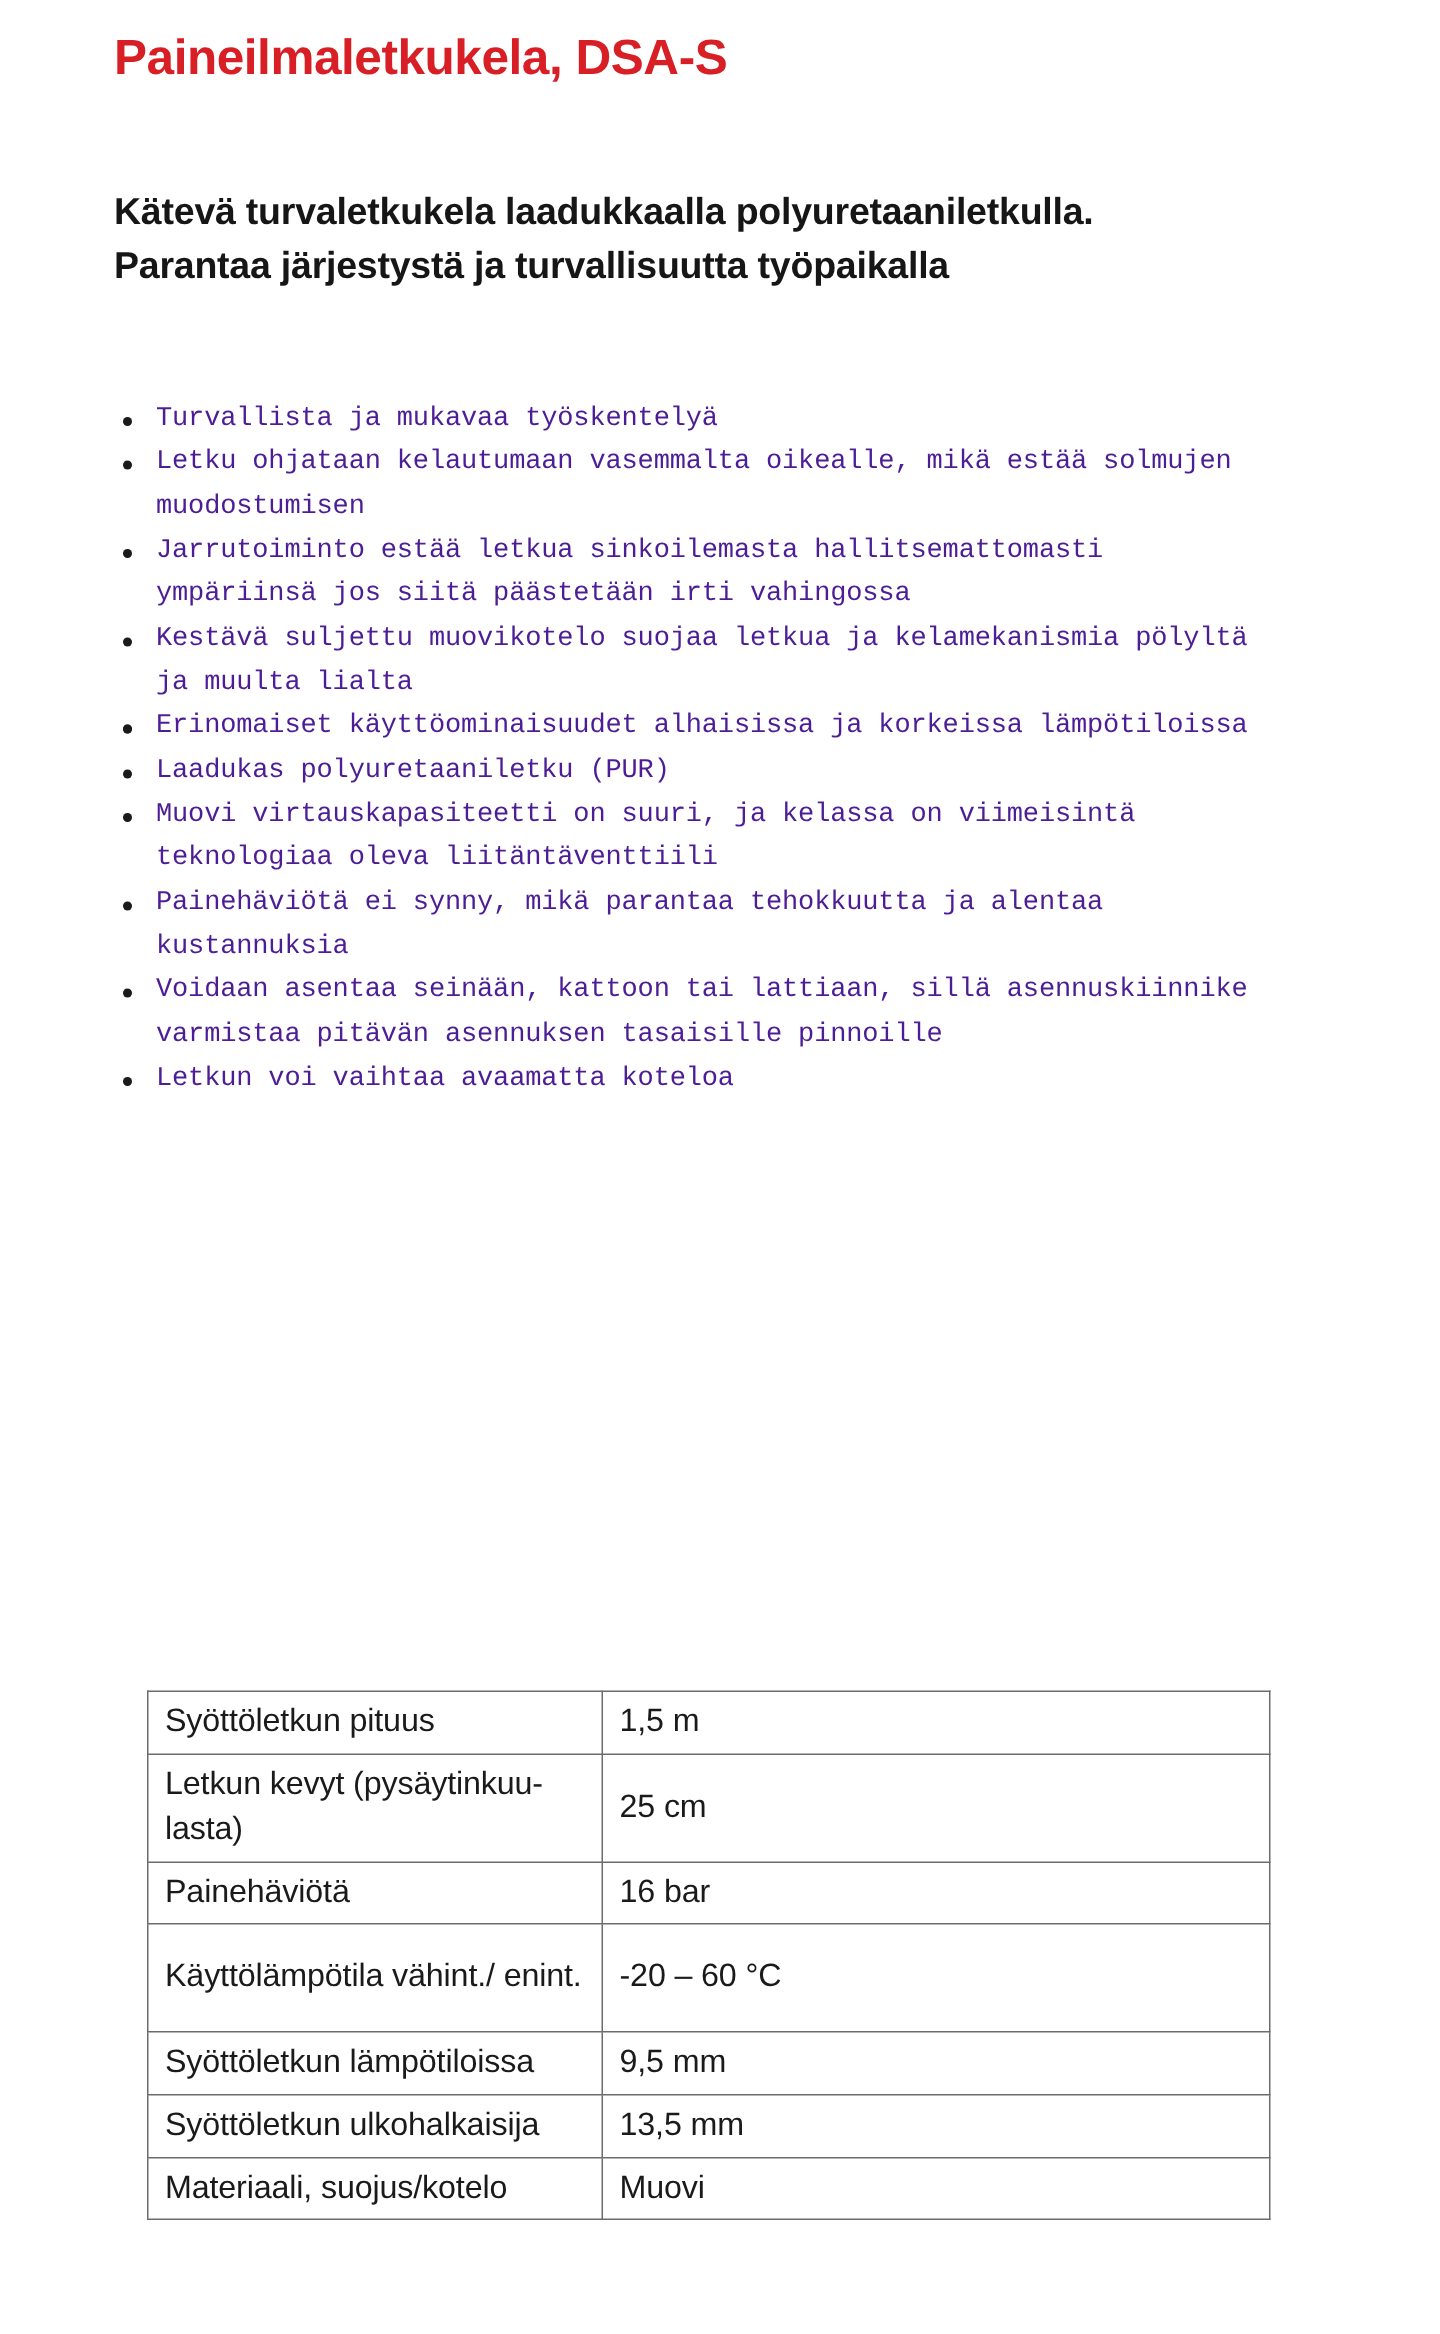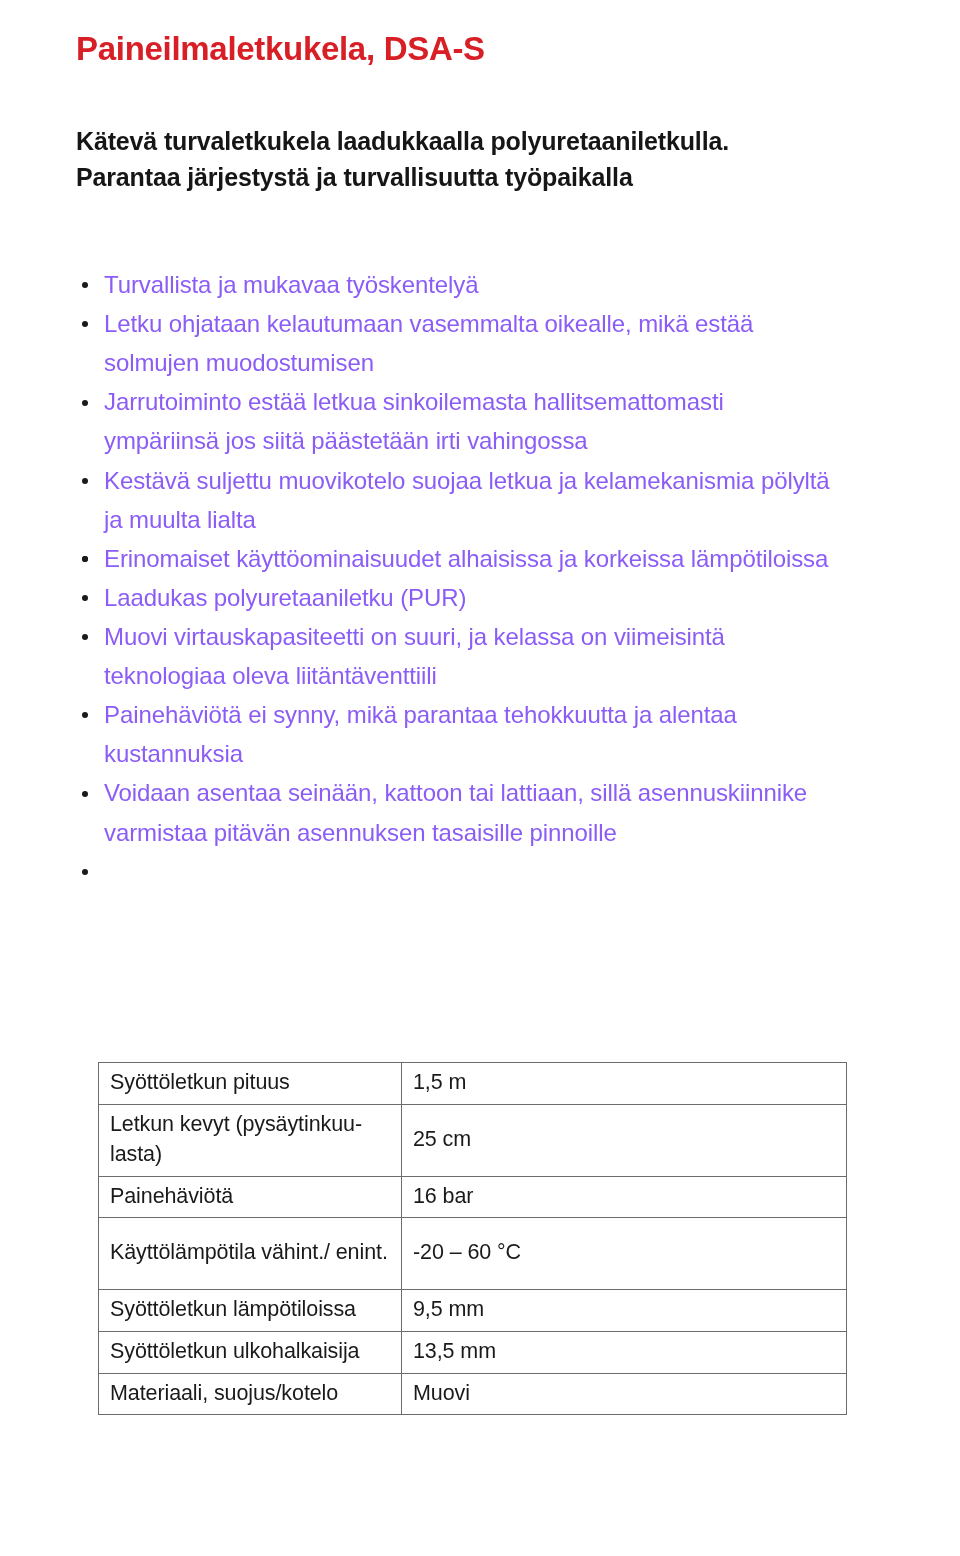--- a/index.html
+++ b/index.html
@@ -21,21 +21,21 @@
     width: 960px;
     height: 1556px;
     box-sizing: border-box;
     padding: 0;
   }
 
   
   .product-title {
     position: absolute;
     left: 76px;
-    top: 30px;
+    top: 19px;
     width: 820px;
     font-size: 33px;
     font-weight: bold;
     letter-spacing: -0.3px;
     line-height: 1.18;
     color: #d81f26;
     margin: 0;
   }
 
   
@@ -59,43 +59,44 @@
     top: 265px;
     width: 760px;
     list-style: none;
     margin: 0;
     padding: 0;
   }
 
   .feature-item {
     position: relative;
     padding-left: 28px;
-    font-size: 24px;
+    font-size: 18px;
     line-height: 1.63;
     letter-spacing: -0.1px;
-    color: #8b5cf6;
+    color: #4c1d95;
     margin: 0 0 0 0;
+    font-family: Liberation Mono, monospace;
   }
 
   .feature-item .bullet-dot {
     position: absolute;
     left: 6px;
     top: 0.72em;
     width: 6px;
     height: 6px;
     border-radius: 50%;
     background: #1a1a1a;
     display: block;
   }
 
   
   .spec-table-wrap {
     position: absolute;
     left: 78px;
-    top: 1062px;
+    top: 1127px;
     width: 706px;
     padding-left: 20px;
   }
 
   table.spec-table {
     width: 706px;
     border-collapse: collapse;
     table-layout: fixed;
     border: 1.6px solid #58595b;
   }
@@ -136,21 +137,21 @@
       <li class="feature-item"><span class="bullet-dot"></span><span>Turvallista ja mukavaa työskentelyä</span></li>
       <li class="feature-item"><span class="bullet-dot"></span><span>Letku ohjataan kelautumaan vasemmalta oikealle, mikä estää solmujen muodostumisen</span></li>
       <li class="feature-item"><span class="bullet-dot"></span><span>Jarrutoiminto estää letkua sinkoilemasta hallitsemattomasti ympäriinsä jos siitä päästetään irti vahingossa</span></li>
       <li class="feature-item"><span class="bullet-dot"></span><span>Kestävä suljettu muovikotelo suojaa letkua ja kelamekanismia pölyltä ja muulta lialta</span></li>
       <li class="feature-item"><span class="bullet-dot"></span></li>
       <li class="feature-item"><span class="bullet-dot"></span><span>Erinomaiset käyttöominaisuudet alhaisissa ja korkeissa lämpötiloissa</span></li>
       <li class="feature-item"><span class="bullet-dot"></span><span>Laadukas polyuretaaniletku (PUR)</span></li>
       <li class="feature-item"><span class="bullet-dot"></span><span>Muovi virtauskapasiteetti on suuri, ja kelassa on viimeisintä teknologiaa oleva liitäntäventtiili</span></li>
       <li class="feature-item"><span class="bullet-dot"></span><span>Painehäviötä ei synny, mikä parantaa tehokkuutta ja alentaa kustannuksia</span></li>
       <li class="feature-item"><span class="bullet-dot"></span><span>Voidaan asentaa seinään, kattoon tai lattiaan, sillä asennuskiinnike varmistaa pitävän asennuksen tasaisille pinnoille</span></li>
-      <li class="feature-item"><span class="bullet-dot"></span></li>
+      <li class="feature-item"><span class="bullet-dot"></span><span>Letkun voi vaihtaa avaamatta koteloa</span></li>
     </ul>
 
   <div class="spec-table-wrap">
     <table class="spec-table">
       <tbody>
           <tr>
             <td class="spec-label">Syöttöletkun pituus</td>
             <td class="spec-value">1,5 m</td>
           </tr>
           <tr class="tall">

